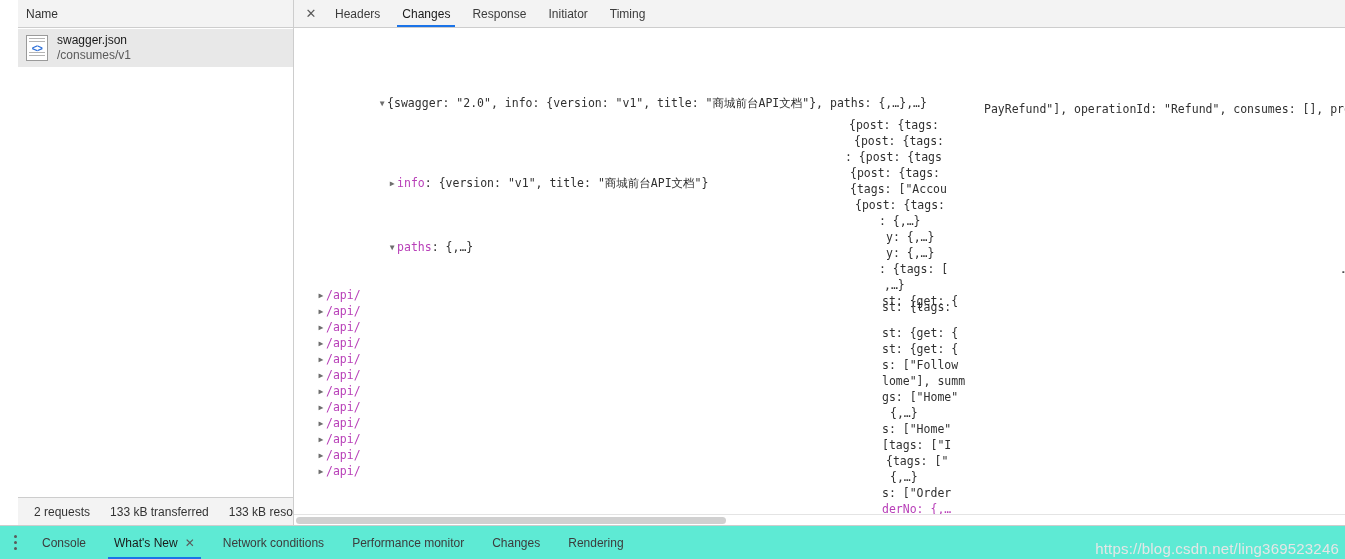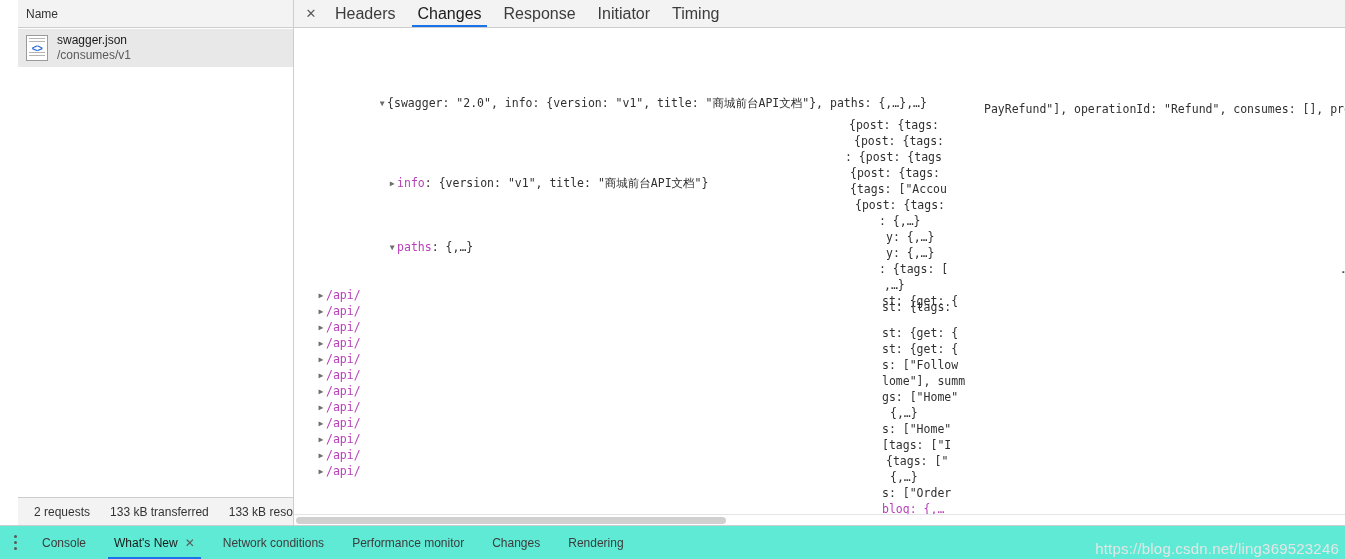--- a/index.html
+++ b/index.html
@@ -127,21 +127,21 @@
   .tb-close {
     width: 26px;
     display: flex; align-items: center; justify-content: center;
     color: #5a5a5a;
     font-size: 13px;
     line-height: 1;
   }
   .tb-tab {
     display: flex; align-items: center;
     padding: 0 11px;
-    font-size: 16px;
+    font-size: 12px;
     color: #3c3c3c;
     position: relative;
   }
   .tb-tab.active { color: #1a1a1a; }
   .tb-tab.active::after {
     content: "";
     position: absolute;
     left: 6px; right: 6px; bottom: 0;
     height: 2px;
     background: #1a73e8;
@@ -347,21 +347,21 @@
             <span class="frag" style="left: 588px; top: 344px;">lome"], summ</span>
             <span class="frag" style="left: 588px; top: 360px;">gs: ["Home"</span>
             <span class="frag" style="left: 596px; top: 376px;">{,…}</span>
             <span class="frag" style="left: 588px; top: 392px;">s: ["Home"</span>
             <span class="frag" style="left: 1062px; top: 392px;">: [],…}}</span>
             <span class="frag" style="left: 588px; top: 408px;">[tags: ["I</span>
             <span class="frag" style="left: 592px; top: 424px;">{tags: ["</span>
             <span class="frag" style="left: 1068px; top: 424px;">…}}</span>
             <span class="frag" style="left: 596px; top: 440px;">{,…}</span>
             <span class="frag" style="left: 588px; top: 456px;">s: ["Order</span>
-            <span class="frag pink" style="left: 588px; top: 472px;">blog: {,…</span>
+            <span class="frag pink" style="left: 588px; top: 472px;">derNo: {,…</span>
           </div>
 
         <div class="hbar-track">
           <div class="hbar-thumb"></div>
         </div>
       </div>
     </div>
   </div>
 
   <div class="drawer">

